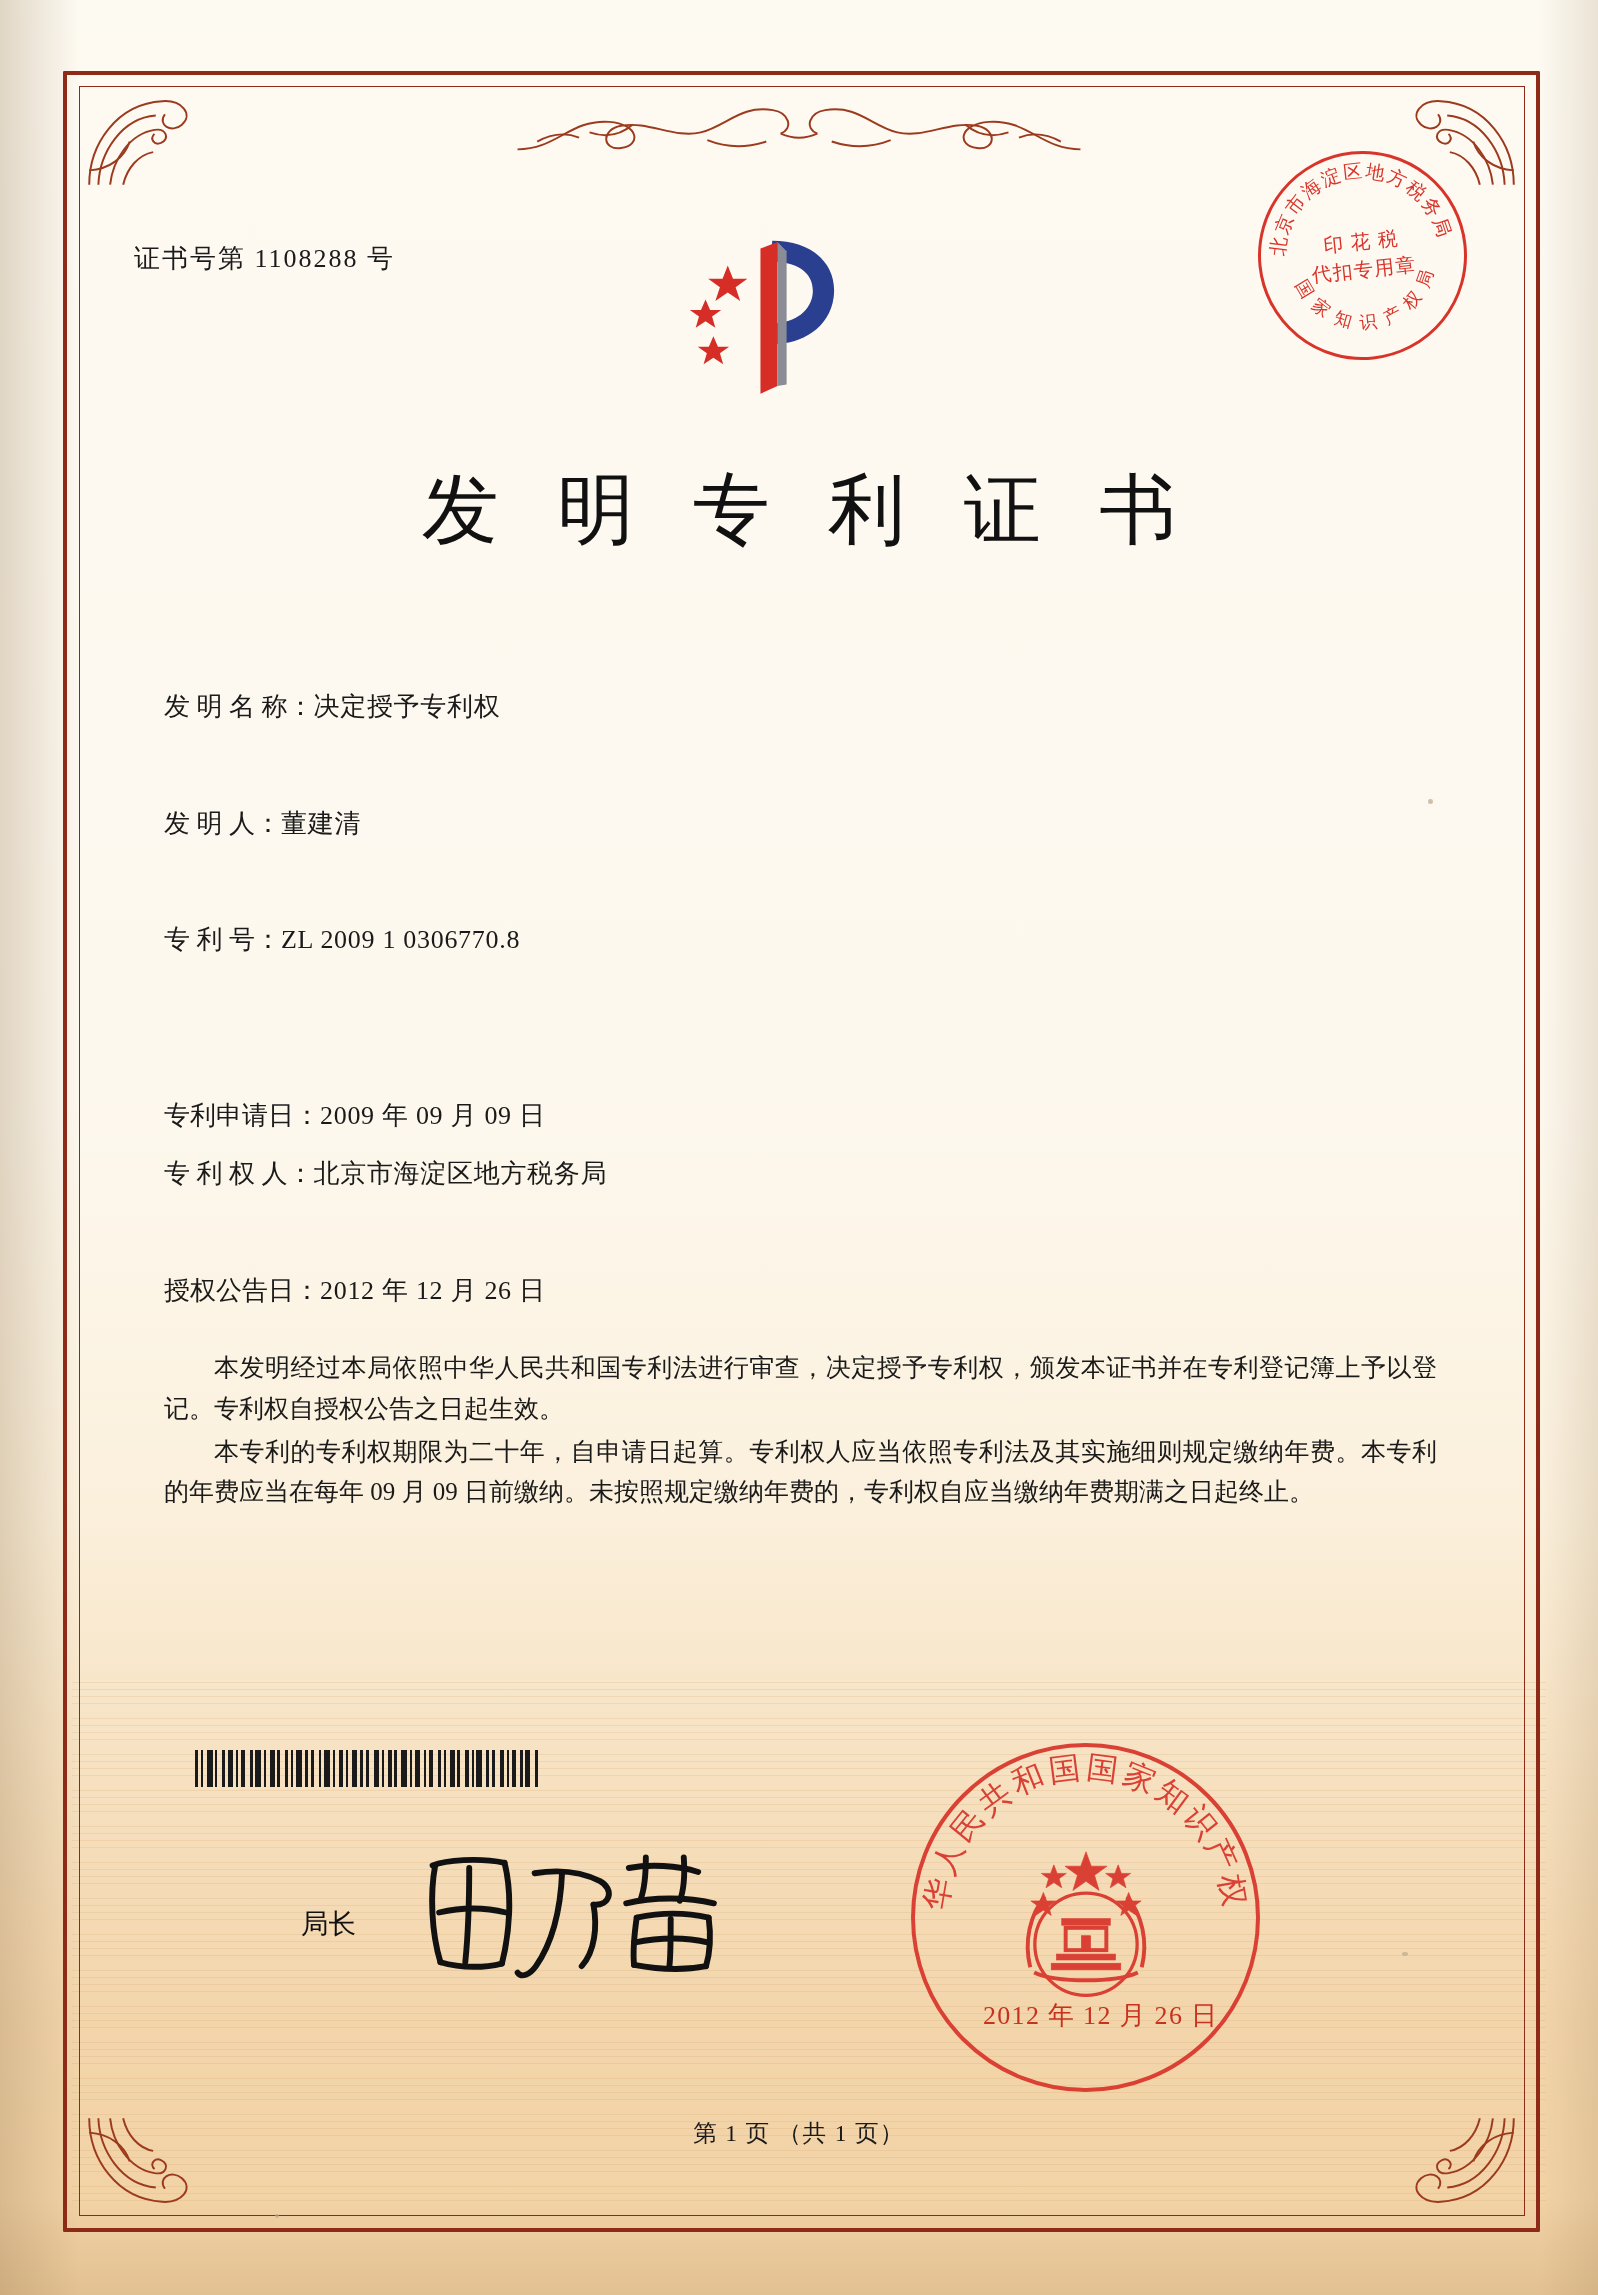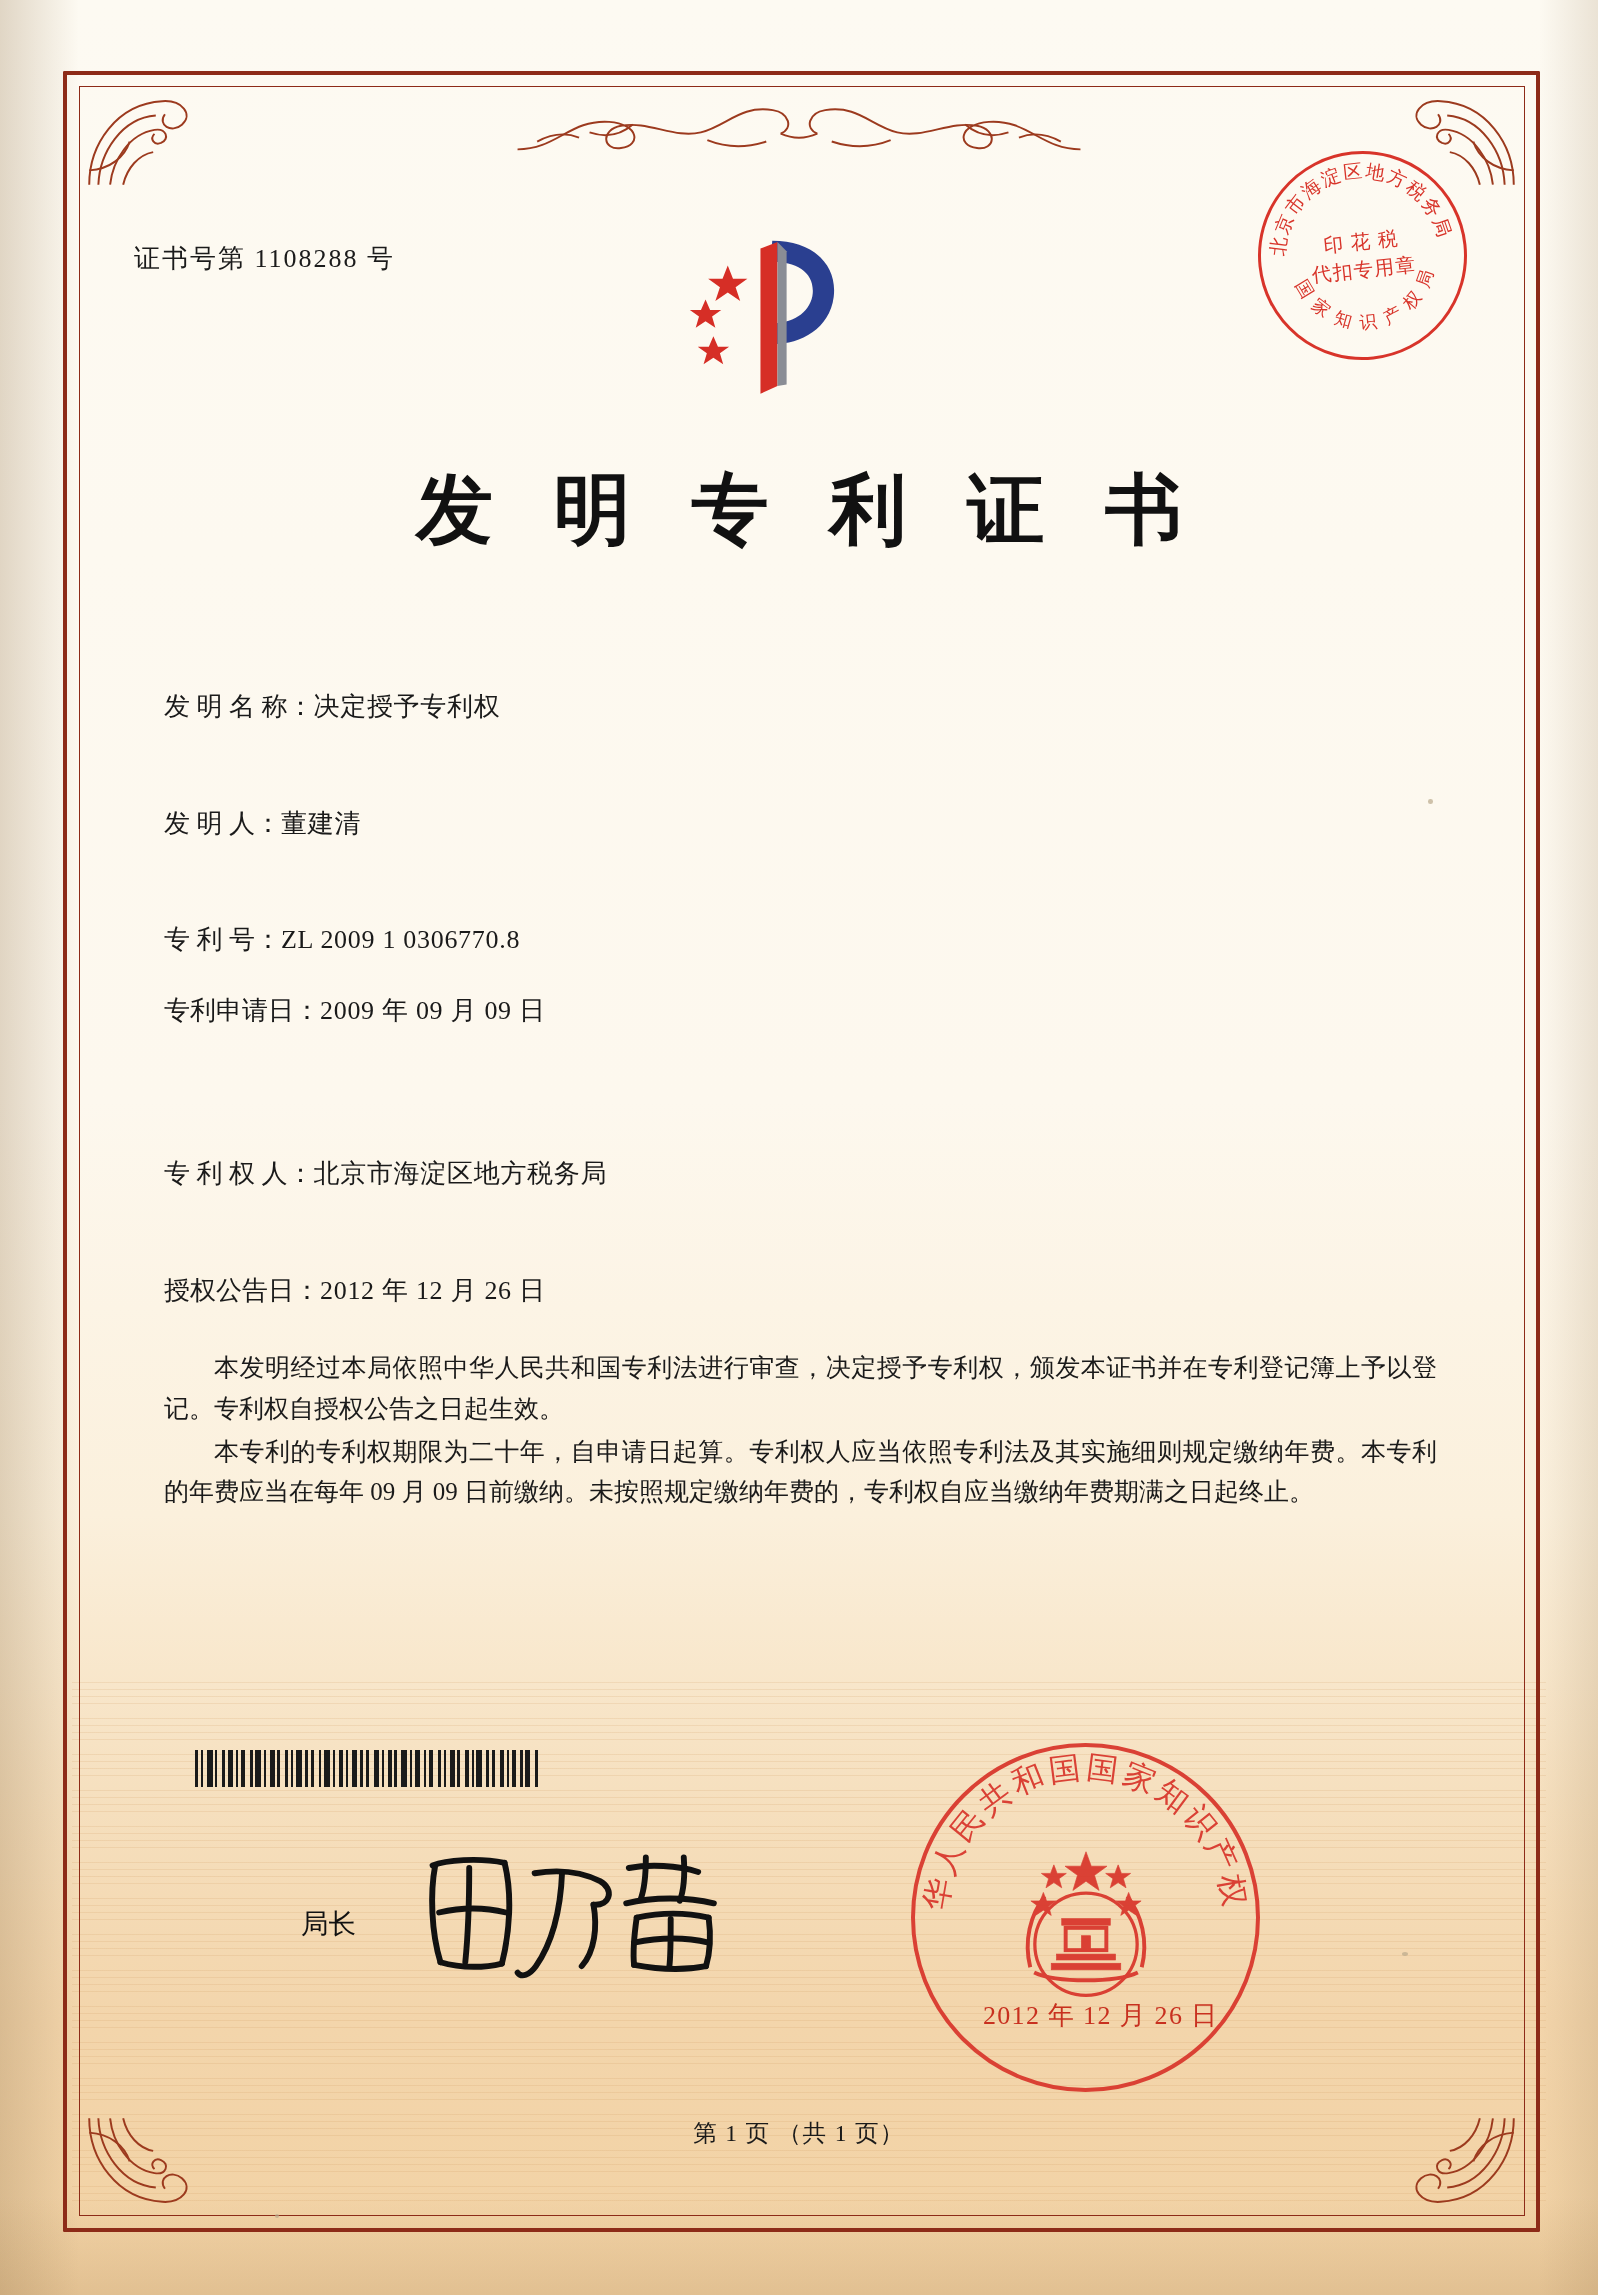--- a/index.html
+++ b/index.html
@@ -139,41 +139,41 @@
     position: absolute; left: 134px; top: 241px;
     font-size: 26px; color: #1b1b1b; letter-spacing: 2px;
     font-family: "Liberation Serif", "DejaVu Serif", serif;
   }
 
   #doc-title {
     position: absolute; left: 0; right: 0; top: 459px;
     text-align: center;
     font-size: 77px;
     letter-spacing: 17px;
-    font-weight: bold;
+    font-weight: normal;
     color: #111;
     font-family: "DejaVu Serif", "Liberation Serif", serif;
     text-indent: 17px;
   }
 
   .field {
     position: absolute;
     left: 164px;
     font-size: 26px;
     color: #1a1a1a;
     white-space: nowrap;
     font-family: "Liberation Serif", "DejaVu Serif", serif;
   }
   .field .label { letter-spacing: 0px; }
   .field .value { letter-spacing: 0.7px; }
 
   #f-name   { top: 689px; }
   #f-inv    { top: 806px; }
   #f-patno  { top: 922px; }
-  #f-appdate{ top: 993px; }
+  #f-appdate{ top: 1098px; }
   #f-holder { top: 1156px; }
   #f-grant  { top: 1273px; }
 
   
   #body-text {
     position: absolute;
     left: 164px;
     right: 161px;
     top: 1348px;
     font-size: 25px;

